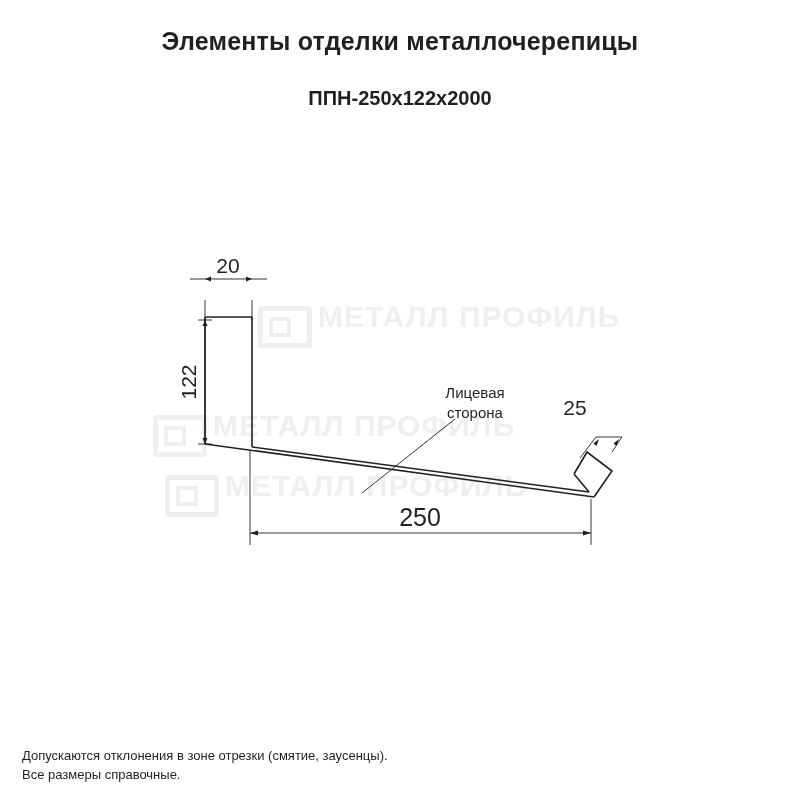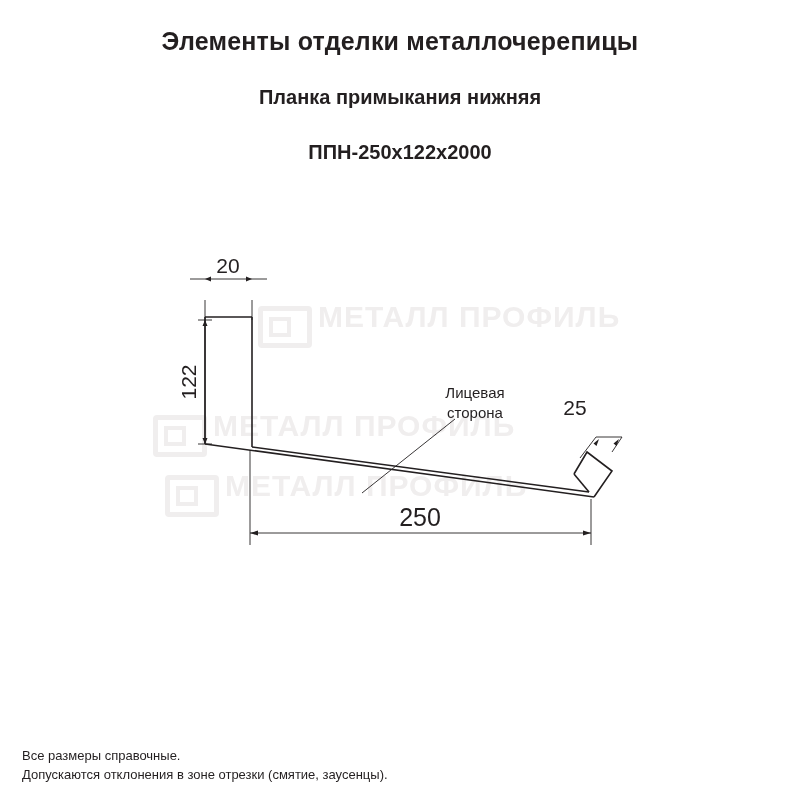--- a/index.html
+++ b/index.html
@@ -104,21 +104,20 @@
     fill: #231f20;
   }
 </style>
 </head>
 <body>
 
 <div class="page">
 
   <div class="title-block">
     <h1 class="main-title">Элементы отделки металлочерепицы</h1>
-    <h2 class="sub-title">Планка примыкания нижняя</h2>
     <h3 class="code-title">ППН-250х122х2000</h3>
   </div>
 
   <div class="watermarks">
     <div class="wm-logo" style="top:106px; left:258px;"></div>
     <div class="wm wm-1" style="left:318px; top:100px;">МЕТАЛЛ ПРОФИЛЬ</div>
     <div class="wm-logo" style="top:215px; left:153px;"></div>
     <div class="wm wm-2" style="left:213px; top:209px;">МЕТАЛЛ ПРОФИЛЬ</div>
     <div class="wm-logo" style="top:275px; left:165px;"></div>
     <div class="wm wm-3" style="left:225px; top:269px;">МЕТАЛЛ ПРОФИЛЬ</div>
@@ -178,17 +177,17 @@
       <path d="M250 250 L250 345"></path>
       <path d="M591 299 L591 345"></path>
       <path d="M250 333 L591 333"></path>
       <path d="M250 333 L258 330.5 L258 335.5 Z" fill="#231f20" stroke="none"></path>
       <path d="M591 333 L583 330.5 L583 335.5 Z" fill="#231f20" stroke="none"></path>
     </g>
     <text x="420" y="326" text-anchor="middle" font-size="25">250</text>
   </svg>
 
   <div class="notes">
+    <div>Допускаются отклонения в зоне отрезки (смятие, заусенцы).</div>
     <div>Все размеры справочные.</div>
-    <div>Допускаются отклонения в зоне отрезки (смятие, заусенцы).</div>
   </div>
 
 </div>
 
 </body></html>

